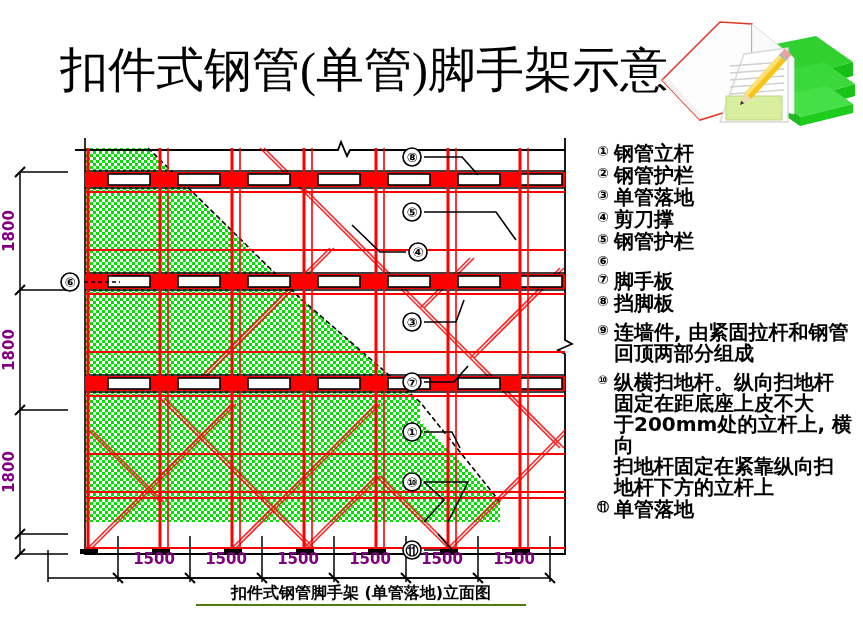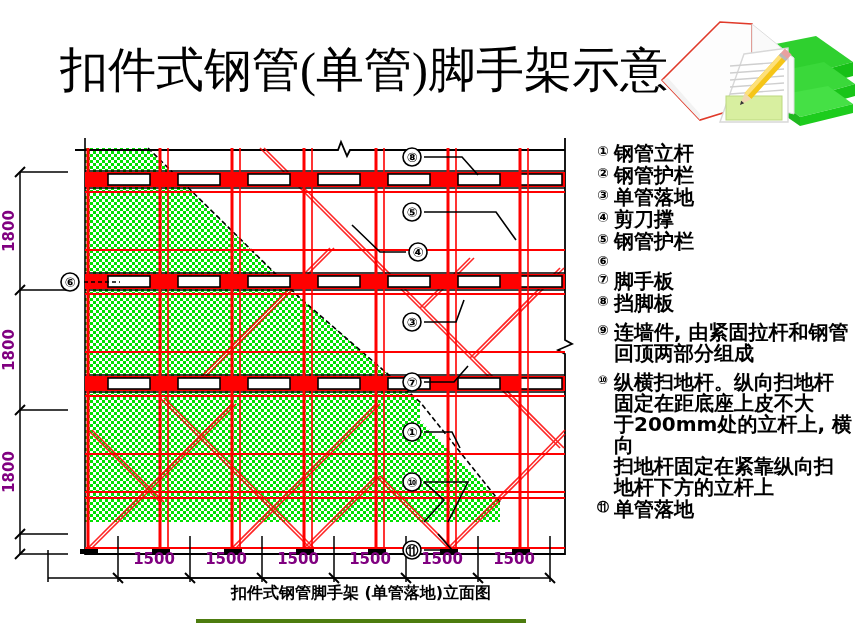--- a/index.html
+++ b/index.html
@@ -26,21 +26,21 @@
            text-align:center;font-weight:700;}
   .leg-txt{font-size:20px;line-height:21px;font-weight:700;
            letter-spacing:0px;white-space:pre-wrap;}
   .leg-gap{height:7px;}
   .leg-row.wide .leg-num{font-size:12px;}
 
   
   #caption{position:absolute;left:196px;top:583px;width:330px;
            font-size:16px;font-weight:700;text-align:center;
            font-family:"DejaVu Sans","Liberation Sans",sans-serif;
-           border-bottom:4px solid #4d7c0f;padding-bottom:15px;}
+           border-bottom:2px solid #4d7c0f;padding-bottom:0;}
 </style>
 </head>
 <body>
 
 <div id="title">扣件式钢管(单管)脚手架示意</div>
 
 <div id="clipart">
   <svg width="210" height="112" viewBox="0 0 210 112">
 
     <path d="M108 30 L168 18 L205 44 L146 60 Z" fill="#2fd02f"></path>

